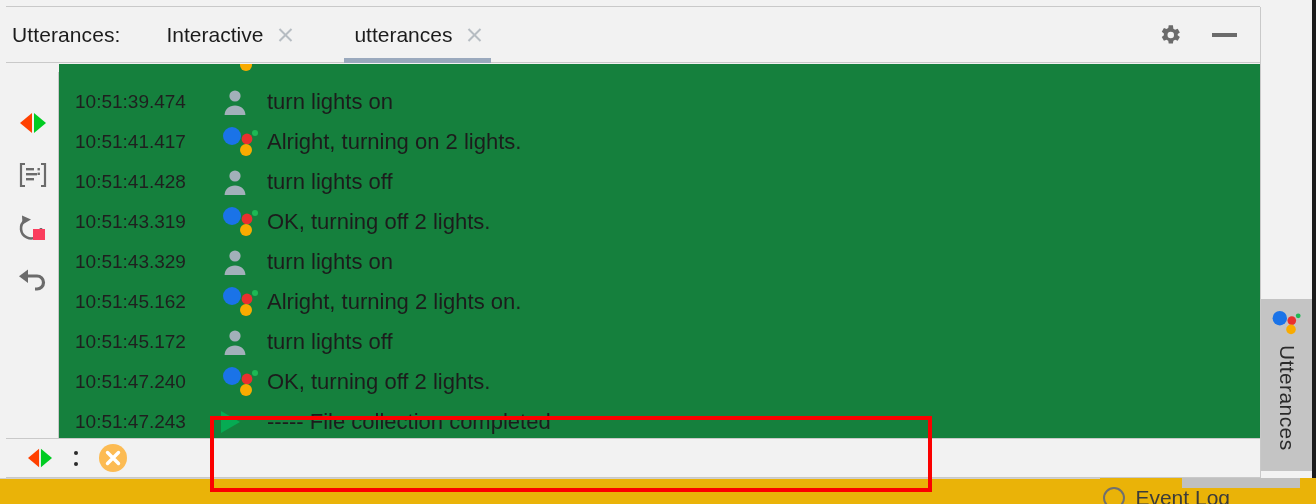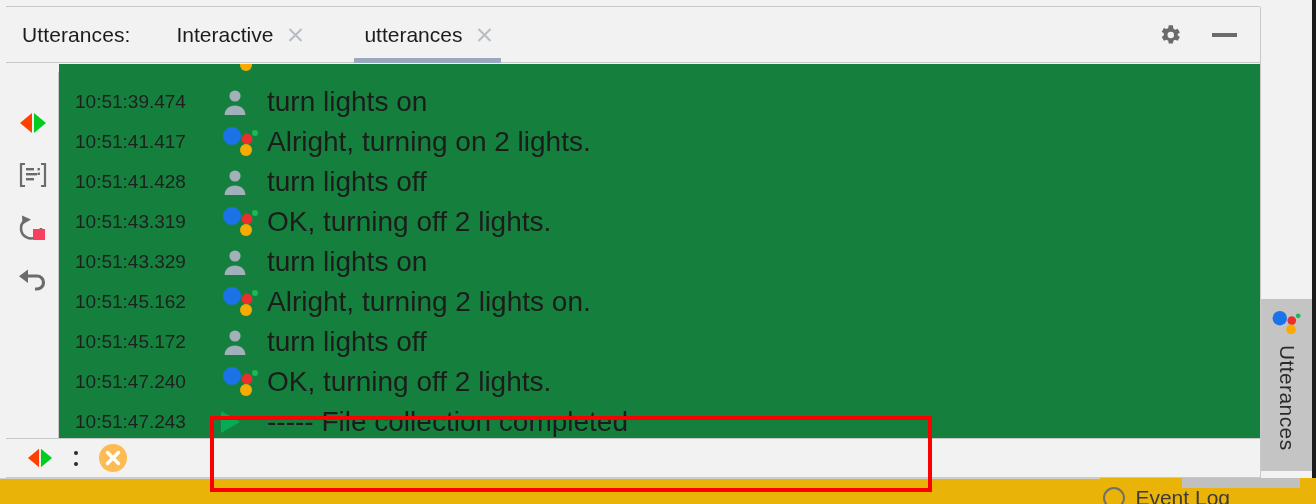--- a/index.html
+++ b/index.html
@@ -16,21 +16,21 @@
   .top-strip .hairline { position: absolute; left: 6px; top: 6px; width: 1254px; height: 1px; background: #c9c9c9; }
 
   
   .header {
     position: absolute; left: 6px; top: 7px; width: 1254px; height: 56px;
     background: #f2f2f2;
     border-bottom: 1px solid #c9c9c9;
   }
   .header-inner { position: relative; height: 100%; display: flex; align-items: center; }
   .hdr-label {
-    margin-left: 16px; font-size: 21px; color: #1c1c1c; letter-spacing: .1px;
+    margin-left: 6px; font-size: 21px; color: #1c1c1c; letter-spacing: .1px;
     white-space: nowrap;
   }
   .tab {
     position: relative; display: flex; align-items: center; height: 56px;
     padding: 0 14px 0 16px; cursor: default; white-space: nowrap; text-align: center;
   }
   .tab-label { font-size: 21px; color: #1c1c1c; }
   .tab-close {
     margin-left: 14px; width: 17px; height: 17px; position: relative; flex: none;
   }
@@ -70,21 +70,21 @@
   }
   .row {
     position: relative; display: flex; align-items: center;
     height: 40px; padding-left: 16px;
   }
   .row .ts {
     width: 146px; flex: none; font-size: 19px; color: #1f1f1f;
     font-family: "Liberation Sans", sans-serif; white-space: nowrap;
   }
   .row .avatar { width: 46px; flex: none; display: flex; align-items: center; justify-content: flex-start; }
-  .row .msg { font-size: 28px; color: #1c1c1c; white-space: nowrap; }
+  .row .msg { font-size: 22px; color: #1c1c1c; white-space: nowrap; }
 
   
   .user-ico { width: 28px; height: 28px; display: block; }
   
   .asst-ico { width: 40px; height: 30px; display: block; }
 
   
   .row-partial { height: 18px; overflow: hidden; position: relative; padding-left: 16px; }
   .row-partial .clip { position: absolute; left: 162px; top: -22px; }
   .sep-line { position: absolute; left: 0; right: 0; bottom: 0; height: 1px; background: #dcdcdc; }

